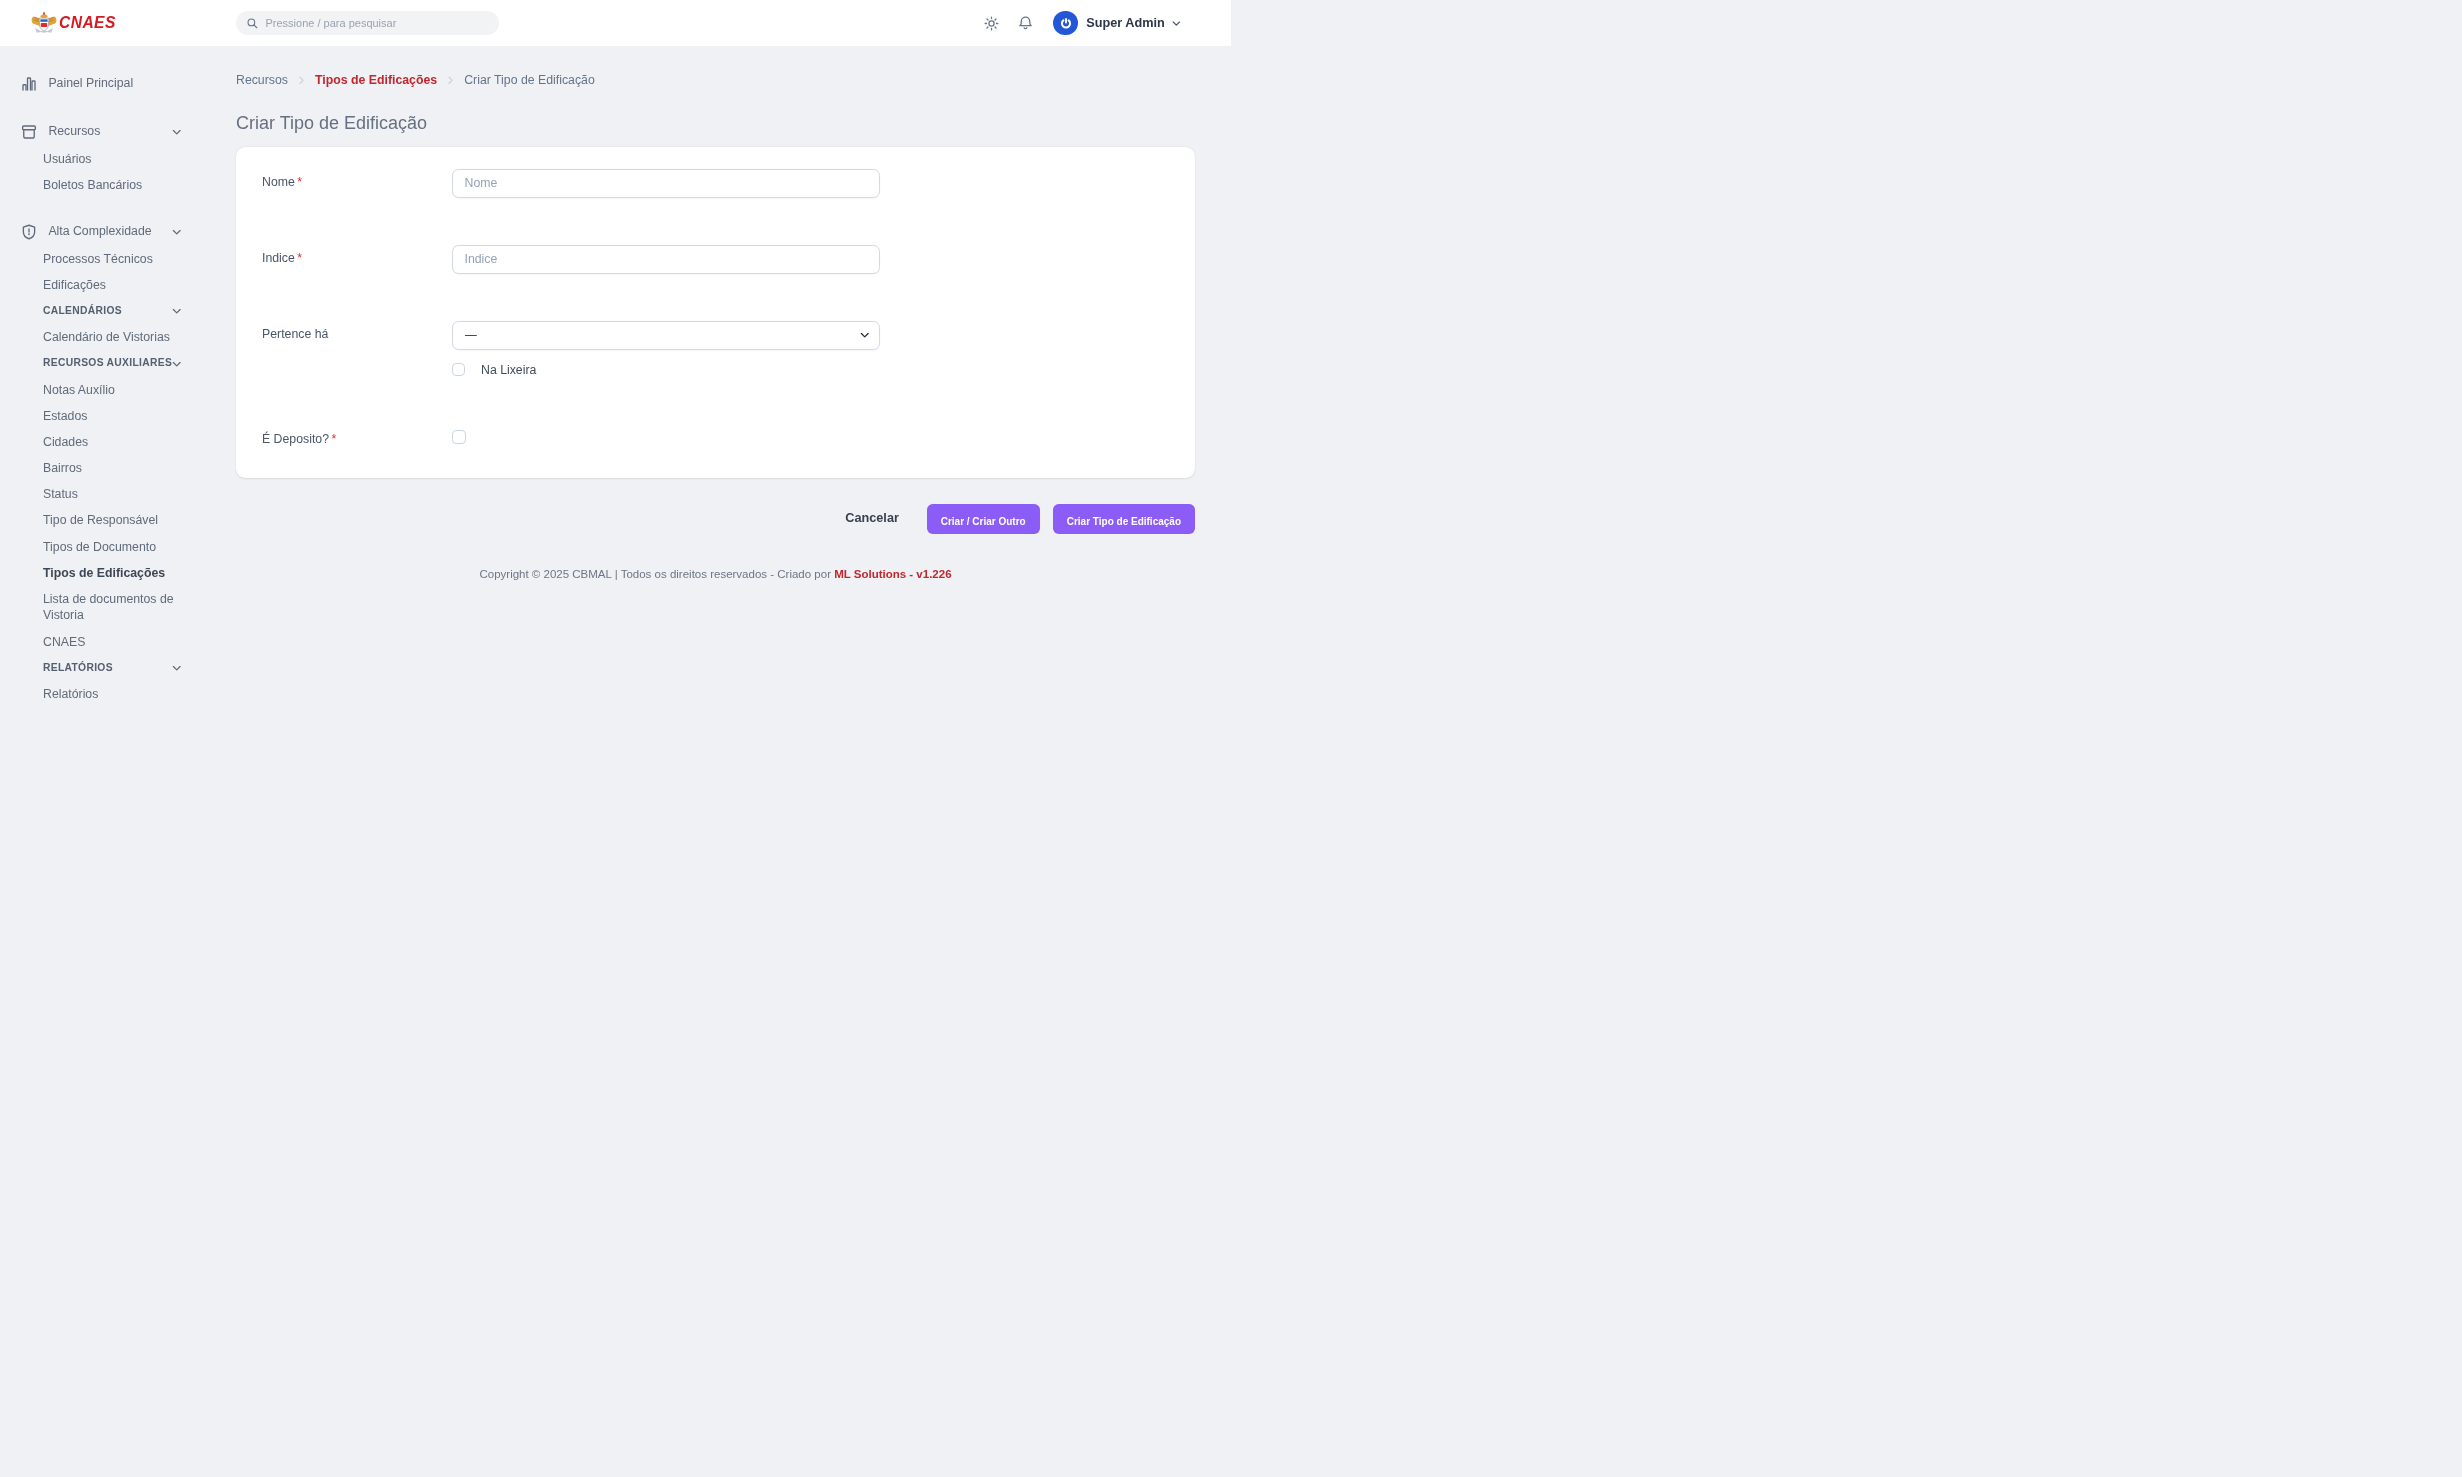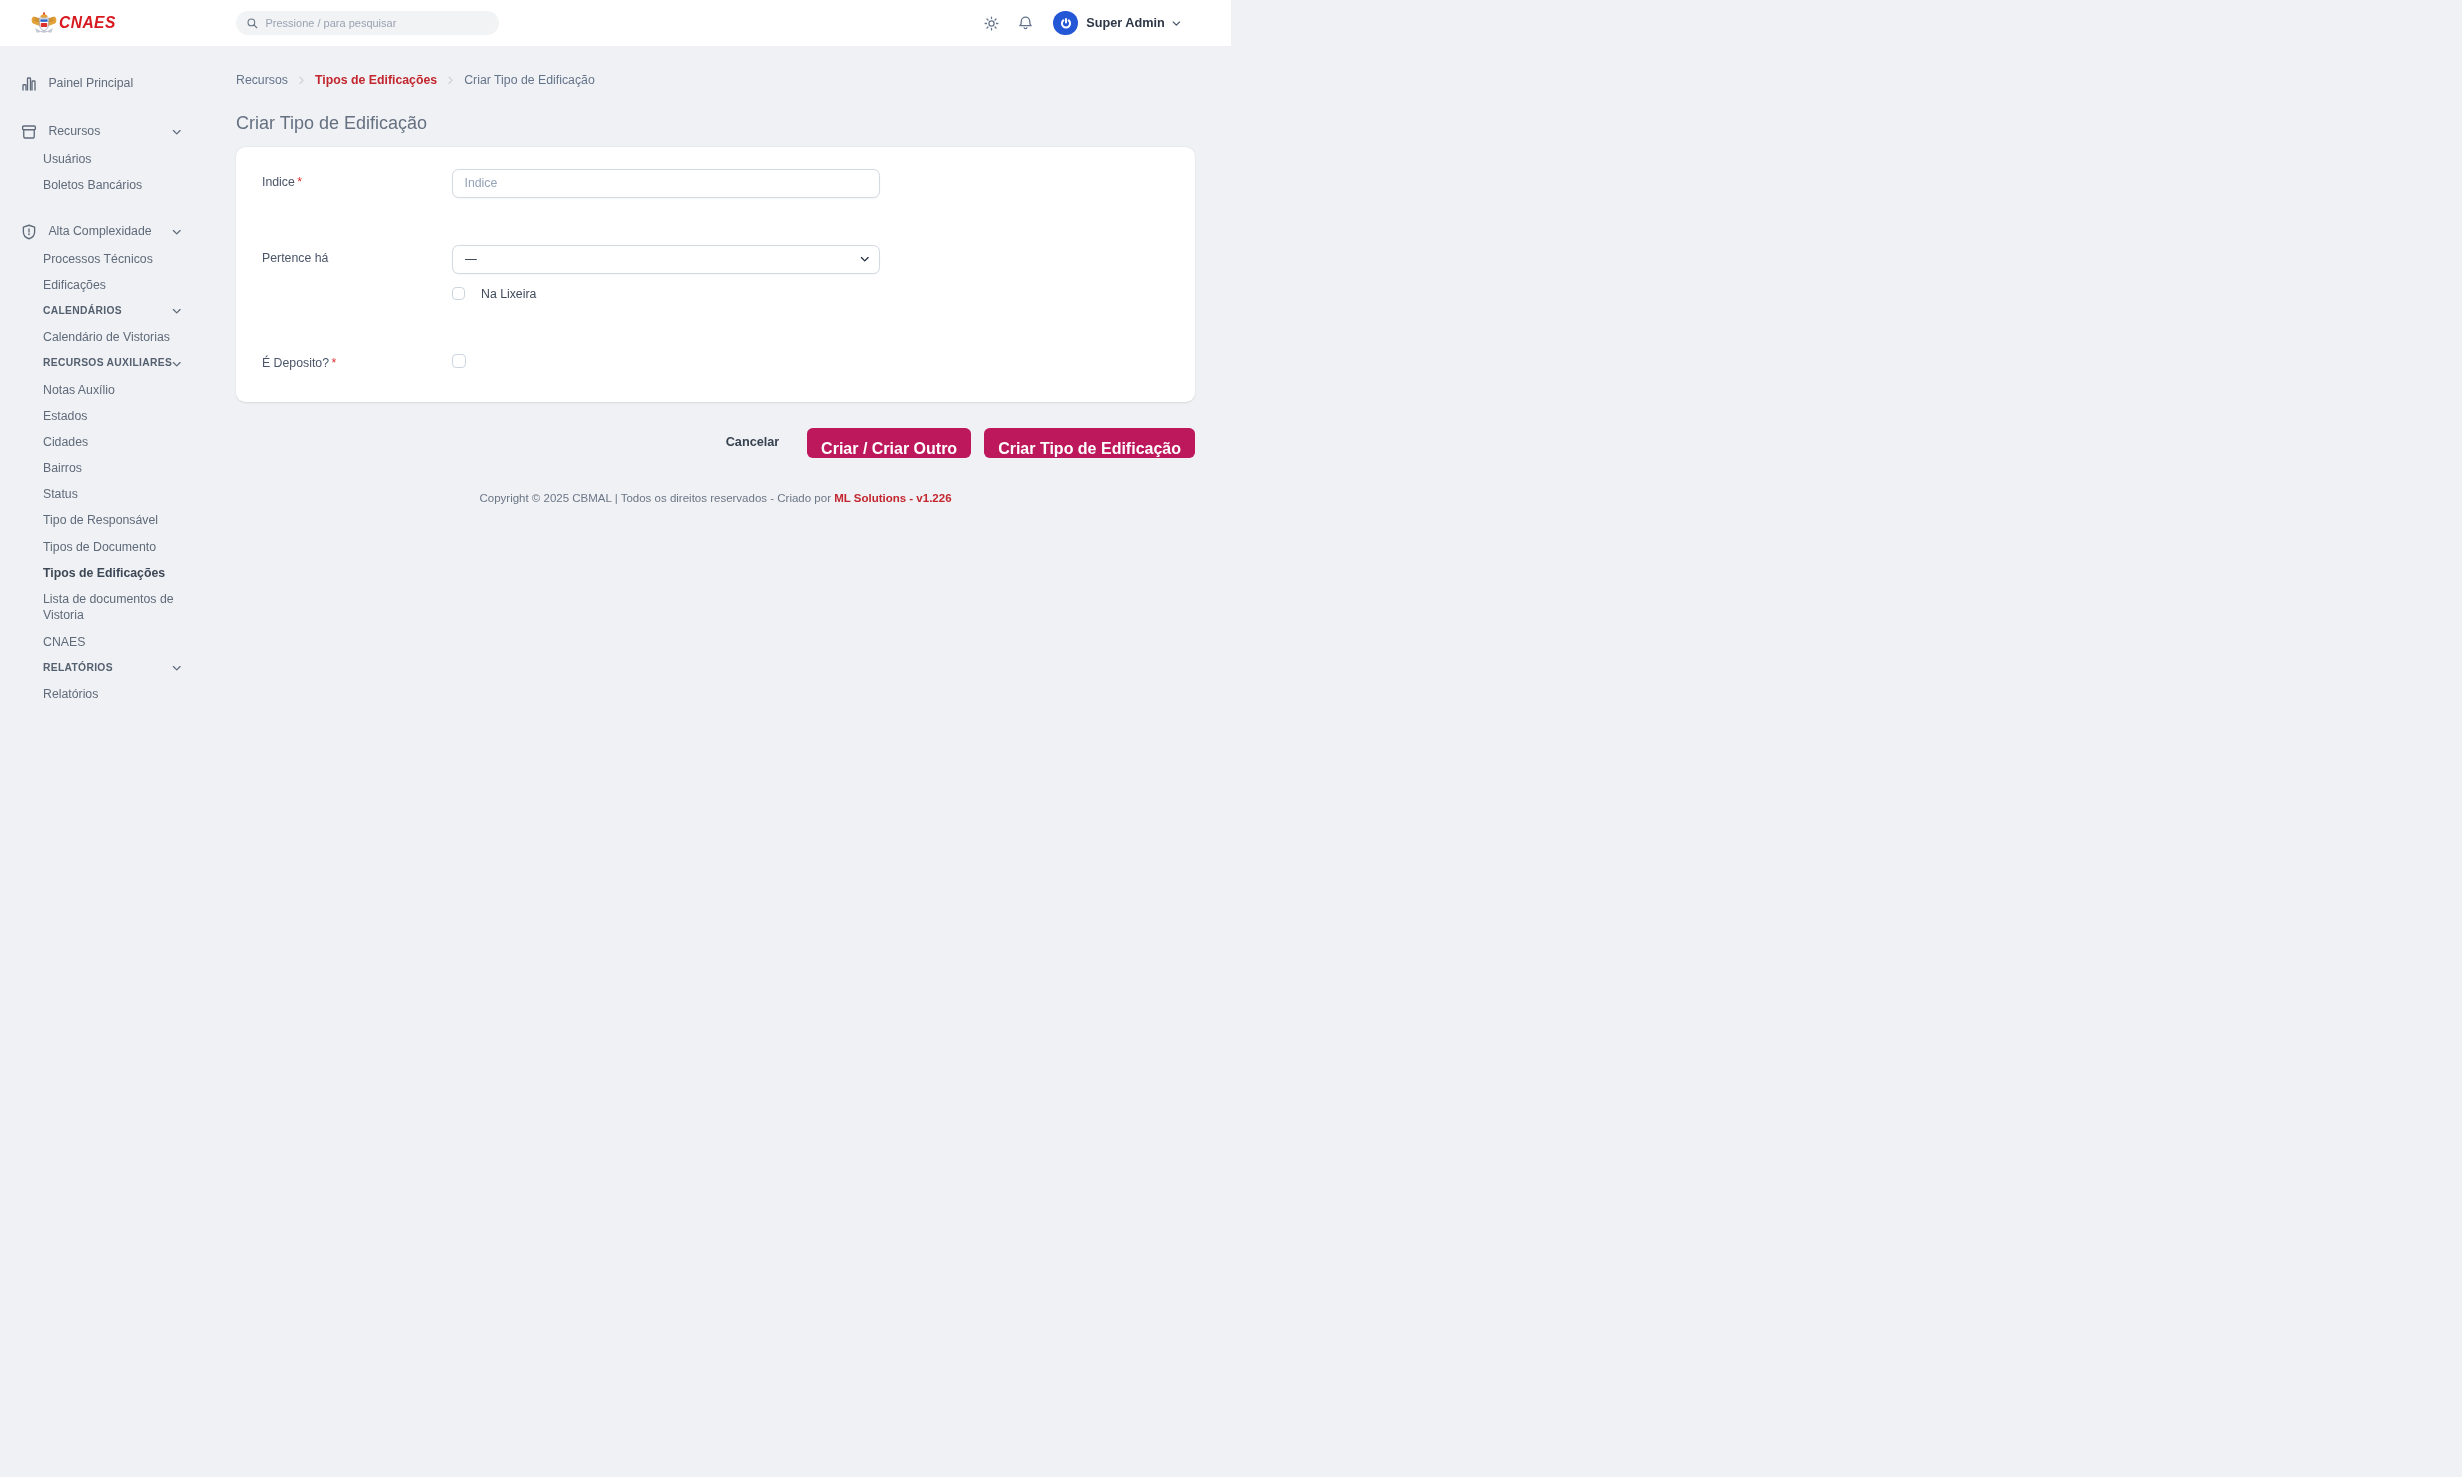--- a/index.html
+++ b/index.html
@@ -98,22 +98,22 @@
   }
   .checkbox.lg { width:14px; height:14px; margin-top:4.9px; }
   .check-label { font-size:12.3px; color:#3f4a5a; }
 
   .actions { margin-top:26px; display:flex; align-items:flex-start; justify-content:flex-end; gap:13px; }
   .btn-text {
     background:none; border:none; font-family:inherit; font-size:12.7px;
     font-weight:bold; color:#374251; cursor:pointer; padding:6.6px 8.2px; margin-right:6.6px;
   }
   .btn-red {
-    background:#be185d; color:#ffffff; border:none; border-radius:5.7px;
-    font-family:inherit; font-size:16px; font-weight:bold;
+    background:#8b5cf6; color:#ffffff; border:none; border-radius:5.7px;
+    font-family:inherit; font-size:10px; font-weight:bold;
     height:30px; padding:12px 14px; cursor:pointer;
   }
 
   .footer { margin-top:34px; text-align:center; font-size:11.5px; color:#6b7686; }
   .footer .brand { color:#c2262e; font-weight:bold; }
 </style>
 </head>
 <body>
 
 <header class="topbar">
@@ -299,20 +299,24 @@
         <svg width="10.7" height="10.7" viewBox="0 0 24 24" fill="none" stroke="currentColor" stroke-width="2.4" stroke-linecap="round" stroke-linejoin="round">
           <polyline points="9 5 16 12 9 19"></polyline>
         </svg>
       </span>
       <span class="crumb">Criar Tipo de Edificação</span>
     </div>
 
   <h1 class="page-title">Criar Tipo de Edificação</h1>
 
   <section class="card">
+      <div class="form-row">
+        <label class="f-label">Nome<span class="req">*</span></label>
+        <div><input type="text" class="f-input" placeholder="Nome" style=""></div>
+      </div>
       <div class="form-row">
         <label class="f-label">Indice<span class="req">*</span></label>
         <div><input type="text" class="f-input" placeholder="Indice" style=""></div>
       </div>
       <div class="form-row row-select">
         <label class="f-label">Pertence há</label>
         <div>
           <div class="select-wrap"><select class="f-select"><option>—</option></select><span class="select-chev">
               <svg width="11.5" height="11.5" viewBox="0 0 24 24" fill="none" stroke="currentColor" stroke-width="2.6" stroke-linecap="round" stroke-linejoin="round">
                 <polyline points="5 9 12 16 19 9"></polyline>

